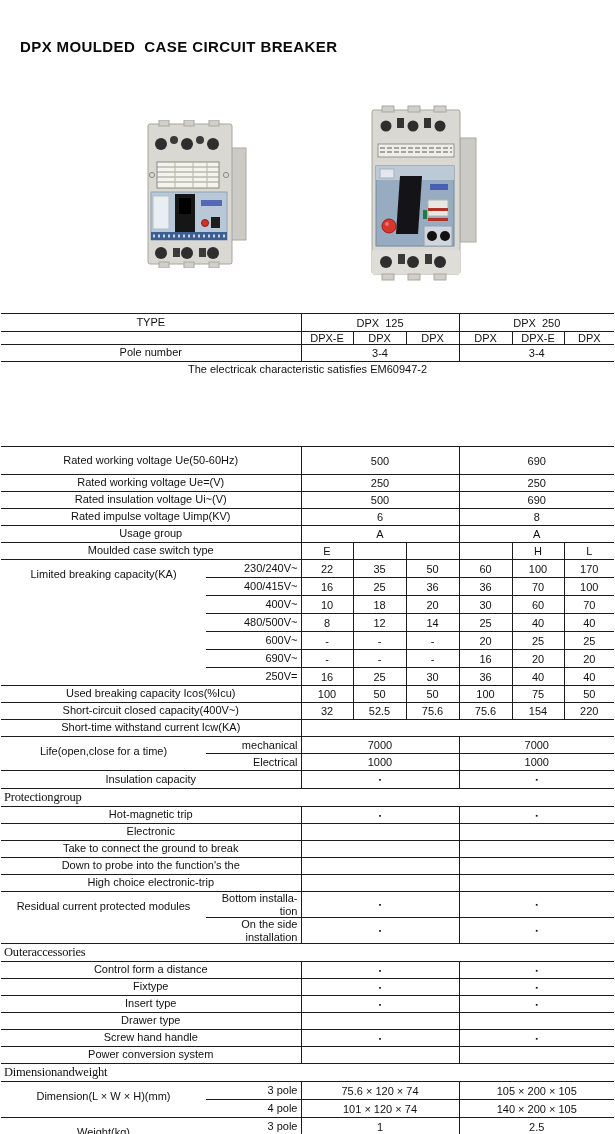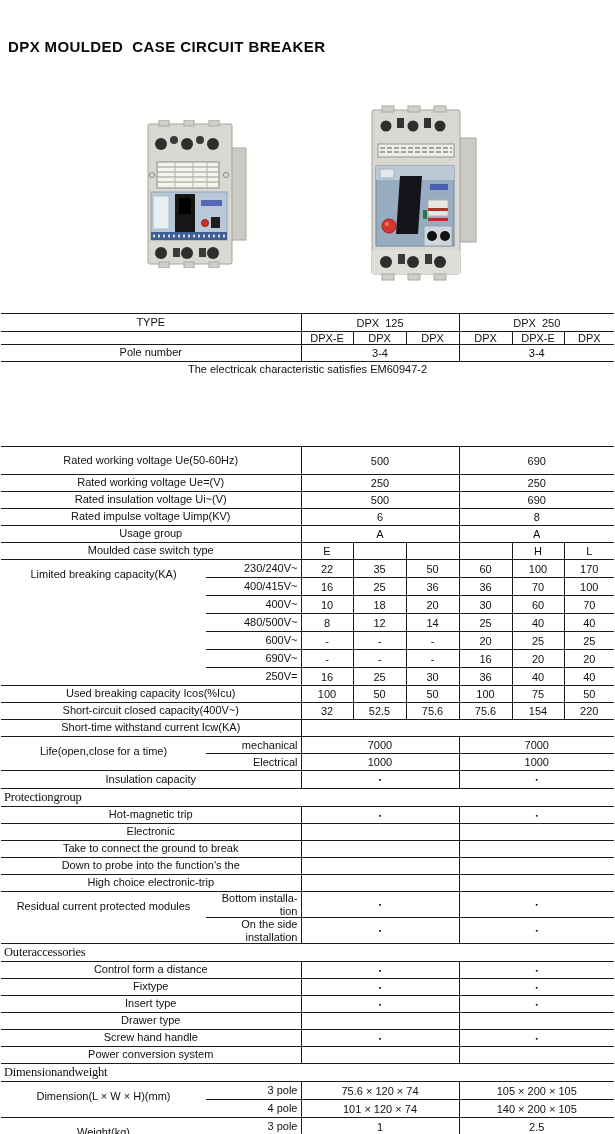--- a/index.html
+++ b/index.html
@@ -1,18 +1,18 @@
 <!DOCTYPE html>
 <html><head>
 <meta charset="utf-8">
 <style>
   html,body{margin:0;padding:0;background:#ffffff;}
   #page{position:relative;width:615px;height:1134px;background:#ffffff;overflow:hidden;
         font-family:"Liberation Sans",sans-serif;color:#111;}
-  #title{position:absolute;left:8px;top:38px;font-size:15px;font-weight:bold;
+  #title{position:absolute;left:20px;top:38px;font-size:15px;font-weight:bold;
          letter-spacing:0.4px;white-space:pre;color:#0a0a0a;}
   .product{position:absolute;}
   #breaker1{left:145px;top:120px;}
   #breaker2{left:366px;top:104px;}
   table{border-collapse:collapse;table-layout:fixed;position:absolute;left:1px;width:613px;}
   #tableA{top:313px;}
   #tableB{top:446px;}
   td{border-bottom:1px solid #1c1c1c;font-size:11px;height:16px;padding:0 3px;
      overflow:hidden;white-space:pre;vertical-align:middle;color:#111;}
   #tableA tr:first-child td, #tableB tr:first-child td{border-top:1px solid #1c1c1c;}

